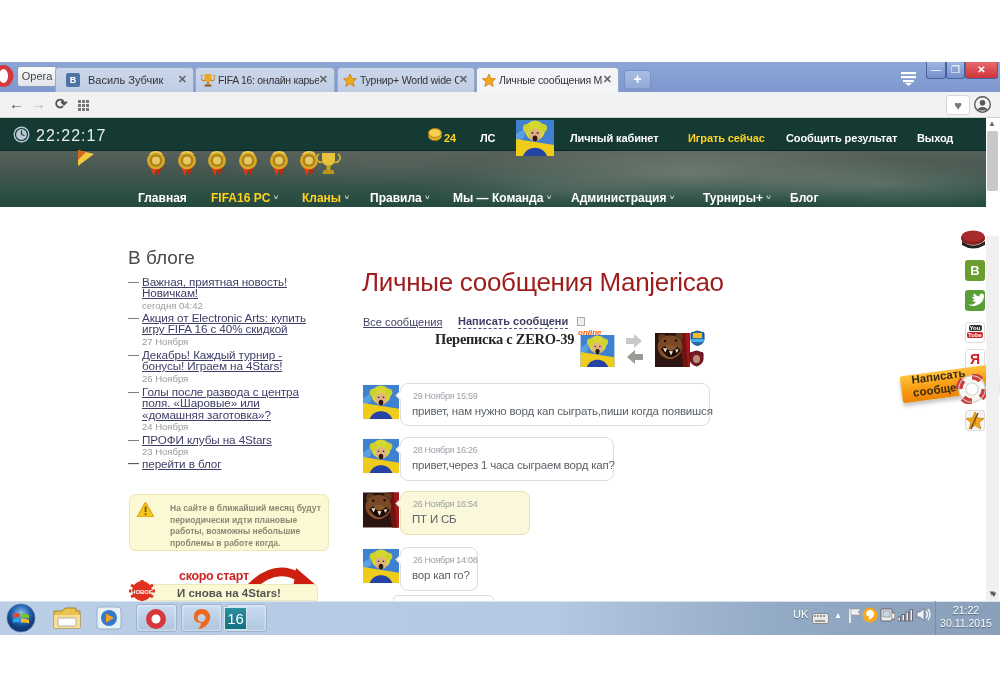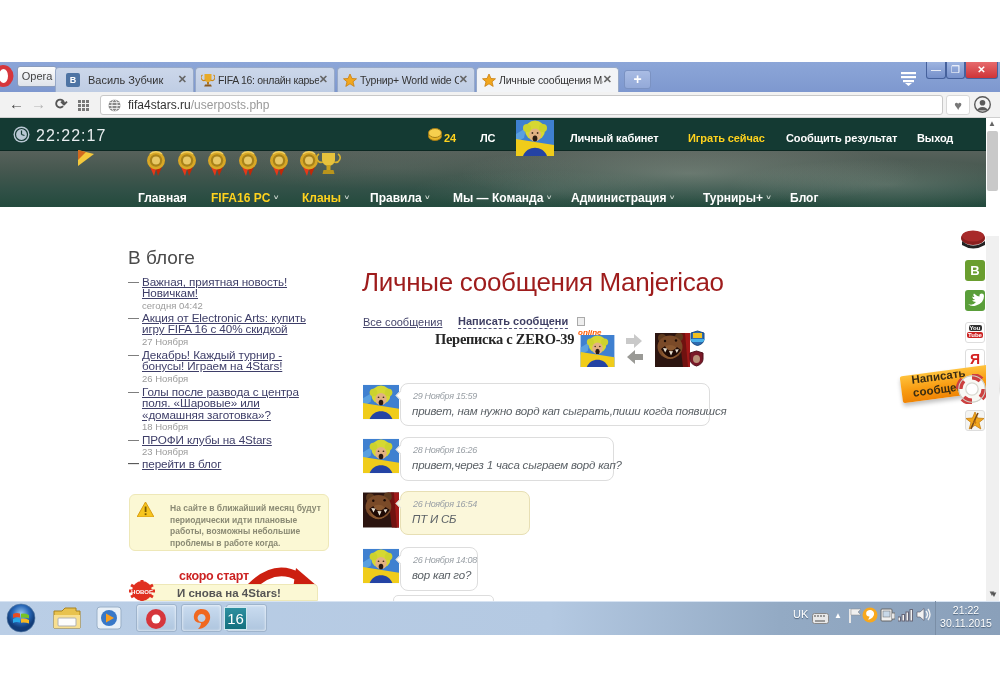--- a/index.html
+++ b/index.html
@@ -62,21 +62,21 @@
   .bdate { color:#9a9a9a; font-size:9.5px; margin-top:1px; }
 
   #warnbox { left:129px; top:376px; width:200px; height:57px; background:#fbf8d4; border:1px solid #eee8b8; border-radius:6px; }
   #warntxt { position:absolute; left:40px; top:8px; width:152px; color:#8a8a74; font-size:8.5px; font-weight:bold; line-height:11.5px; }
 
   
   #mtitle { left:362px; top:149px; color:#9e1c1c; font-size:26px; letter-spacing:-0.3px; }
   #allmsg { left:363px; top:198px; color:#44446a; font-size:11px; text-decoration:underline; }
   #newmsg { left:458px; top:197px; color:#3e3e63; font-weight:bold; font-size:11px; border-bottom:1.5px dashed #52527a; padding-bottom:1px;}
   #perep { left:435px; top:213px; font-family:"Liberation Serif",serif; font-weight:bold; font-size:14.5px; color:#262626; letter-spacing:-0.3px; }
-  .bubble { position:absolute; background:#fff; border:1px solid #ddd; border-radius:8px;font-style:italic; }
+  .bubble { position:absolute; background:#fff; border:1px solid #ddd; border-radius:8px; }
   .tail { position:absolute; left:-4px; top:8px; width:7px; height:7px; background:inherit; border-left:1px solid #ddd; border-bottom:1px solid #ddd; transform:rotate(45deg); }
   .bubble.yellow { background:#fbf7da; border-color:#e7dfb4; }
   .mdate { position:absolute; left:12px; top:7px; color:#9aa0a6; font-size:9px; white-space:nowrap; letter-spacing:-0.3px; }
   .mtext { position:absolute; left:11px; top:21px; color:#5b6166; font-size:11.5px; white-space:nowrap; letter-spacing:-0.2px; }
   .avimg { position:absolute; width:36px; height:36px; }
 
   
   .sicon { left:965px; width:20px; height:21px; border-radius:3px; }
 
   
@@ -153,30 +153,20 @@
             <rect x="4" y="0" width="3" height="3"></rect>
             <rect x="8" y="0" width="3" height="3"></rect>
             <rect x="0" y="4" width="3" height="3"></rect>
             <rect x="4" y="4" width="3" height="3"></rect>
             <rect x="8" y="4" width="3" height="3"></rect>
             <rect x="0" y="8" width="3" height="3"></rect>
             <rect x="4" y="8" width="3" height="3"></rect>
             <rect x="8" y="8" width="3" height="3"></rect>
           </g>
         </svg></div>
-    <div id="urlbox">
-      <svg style="position:absolute;left:7px;top:3px;" width="13" height="13">
-          <circle cx="6.5" cy="6.5" r="6" fill="#888"></circle>
-          <ellipse cx="6.5" cy="6.5" rx="2.6" ry="6" fill="none" stroke="#f2f2f2" stroke-width="1"></ellipse>
-          <line x1="0.5" y1="6.5" x2="12.5" y2="6.5" stroke="#f2f2f2" stroke-width="1"></line>
-          <line x1="1.5" y1="3.5" x2="11.5" y2="3.5" stroke="#f2f2f2" stroke-width="0.8"></line>
-          <line x1="1.5" y1="9.5" x2="11.5" y2="9.5" stroke="#f2f2f2" stroke-width="0.8"></line>
-        </svg>
-      <span style="position:absolute;left:27px;">fifa4stars.ru<span style="color:#999;">/userposts.php</span></span>
-    </div>
     <div style="position:absolute;left:946px;top:3px;width:24px;height:20px;background:#fff;border:1px solid #d8d8d8;border-radius:3px;color:#787878;font-size:13px;text-align:center;line-height:19px;">♥</div>
     <div class="navico" style="left:974px;top:4px;"><svg width="17" height="17">
           <circle cx="8.5" cy="8.5" r="7.8" fill="none" stroke="#5a5a5a" stroke-width="1.4"></circle>
           <circle cx="8.5" cy="6.8" r="2.8" fill="#5a5a5a"></circle>
           <path d="M3 14.5 a5.8 5.2 0 0 1 11 0 z" fill="#5a5a5a"></path>
         </svg></div>
   </div>
 
   <div id="page" class="abs">
     <div id="topbar" class="abs"></div>
@@ -271,21 +261,21 @@
           <div class="bdate">27 Ноября</div>
         </div>
       <div class="bitem" style="top:102px;">
           <span class="bdash">—</span>
           <span class="blink">Декабрь! Каждый турнир -<br>бонусы! Играем на 4Stars!</span>
           <div class="bdate">26 Ноября</div>
         </div>
       <div class="bitem" style="top:139px;">
           <span class="bdash">—</span>
           <span class="blink">Голы после развода с центра<br>поля. «Шаровые» или<br>«домашняя заготовка»?</span>
-          <div class="bdate">18 Ноября</div>
+          <div class="bdate">24 Ноября</div>
         </div>
       <div class="bitem" style="top:187px;">
           <span class="bdash">—</span>
           <span class="blink">ПРОФИ клубы на 4Stars</span>
           <div class="bdate">23 Ноября</div>
         </div>
       <div class="bitem" style="top:211px;">
           <span class="bdash" style="font-weight:bold;">—</span>
           <span class="blink" style="font-weight:normal;">перейти в блог</span>
         </div>

